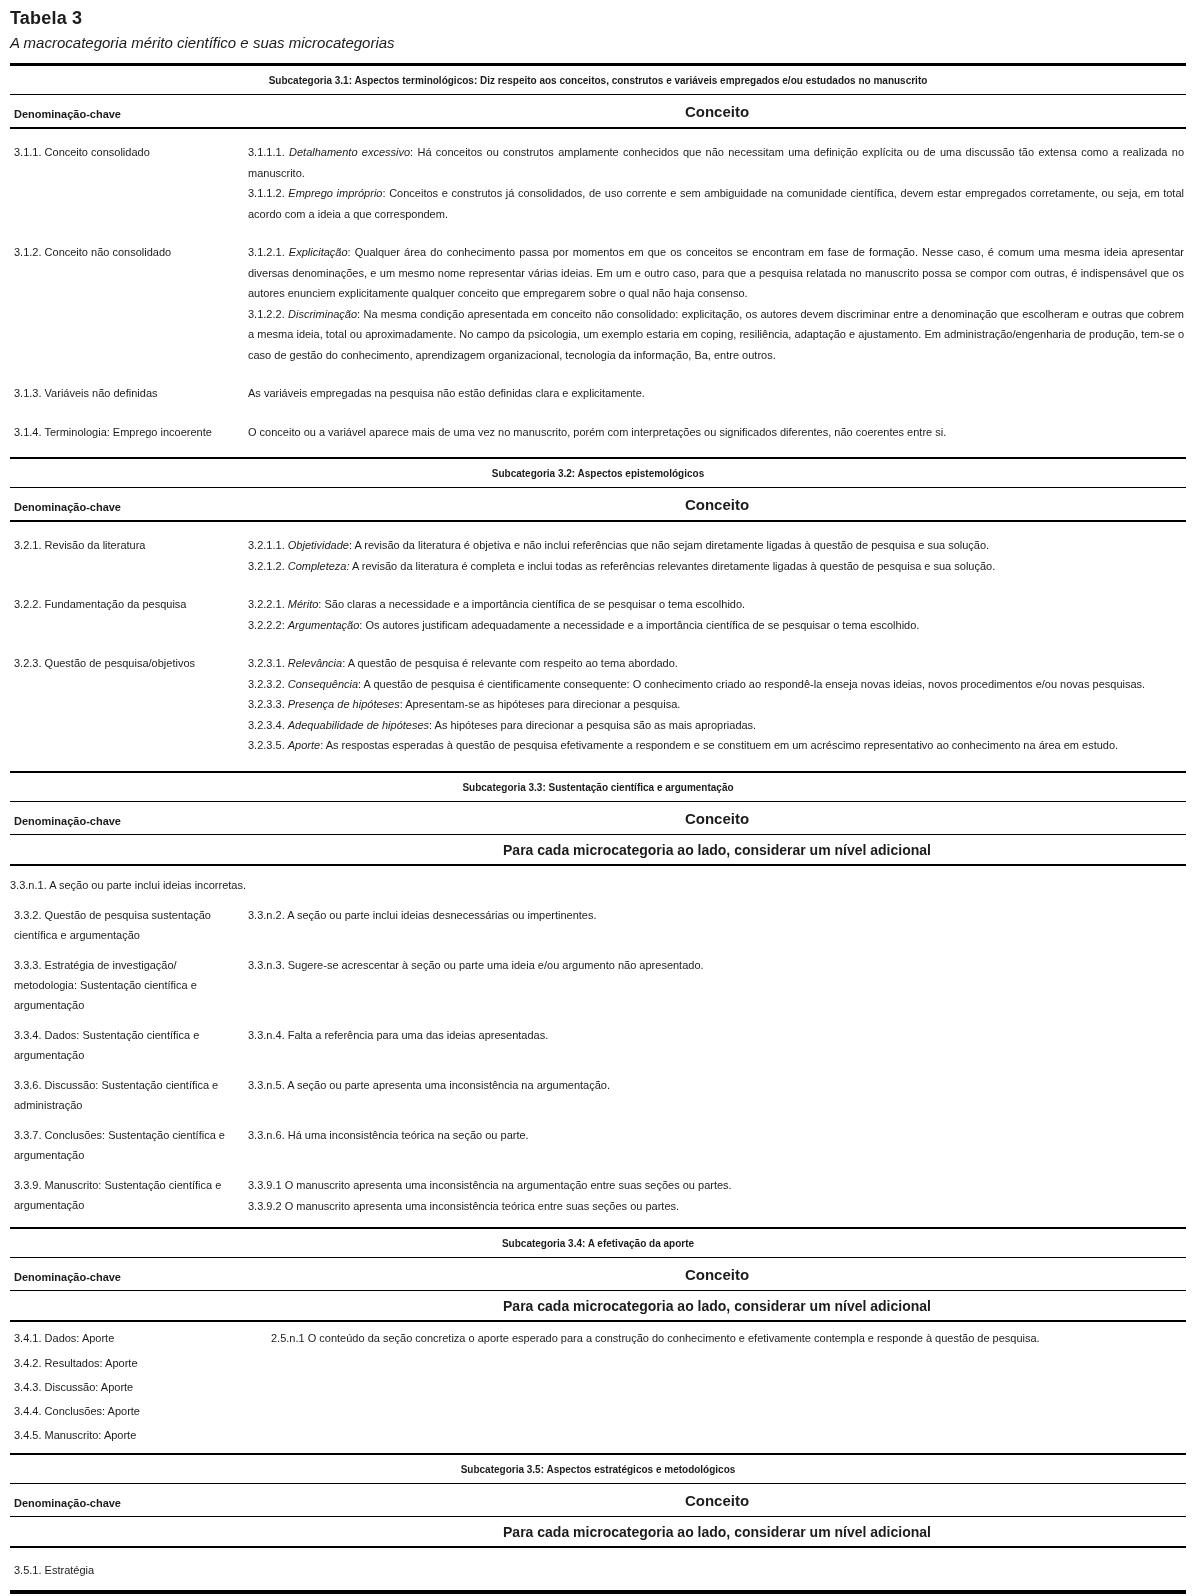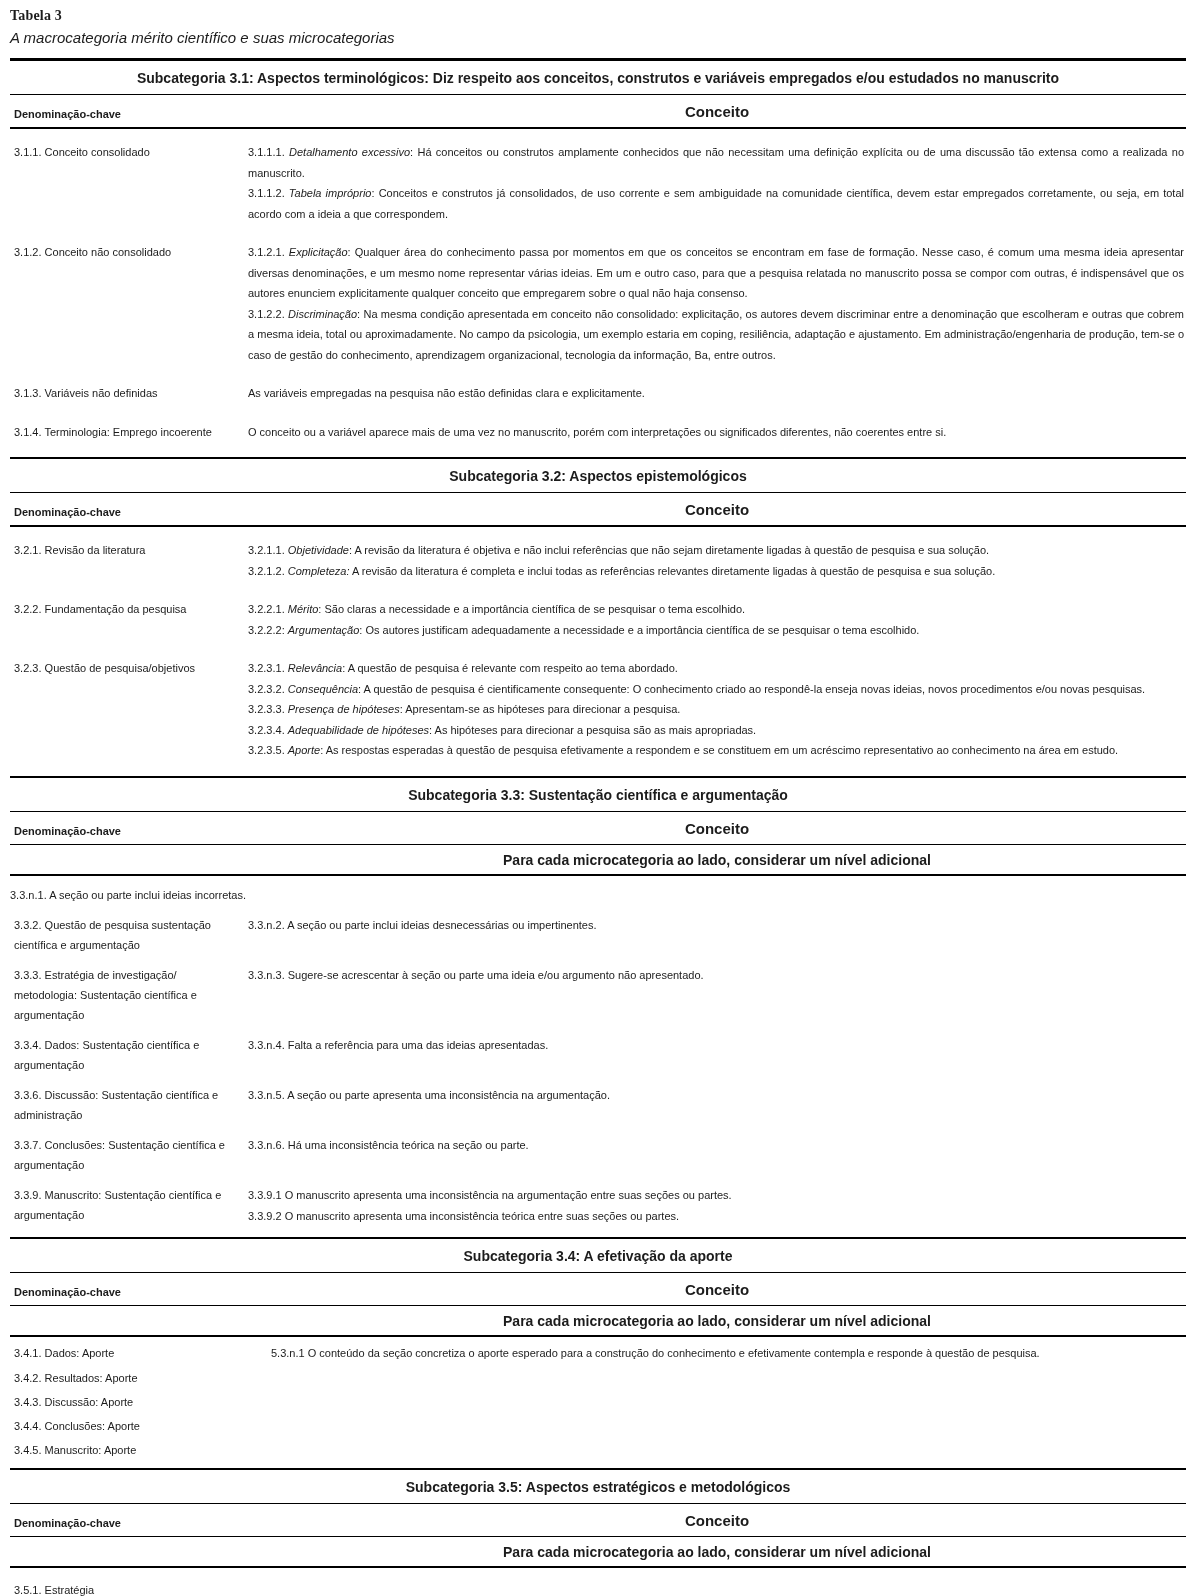--- a/index.html
+++ b/index.html
@@ -6,28 +6,28 @@
   body{
     width:1197px;
     color:#1c1c1c;
     font-family:"Liberation Sans","DejaVu Sans",sans-serif;
     font-size:11px;
     -webkit-font-smoothing:antialiased;
   }
   .page{width:1197px;min-height:1596px;box-sizing:border-box;padding:8px 11px 6px 10px;}
   
   .caption{margin-bottom:12px;}
-  .cap-label{font-size:14px;font-weight:bold;letter-spacing:.2px;font-family:Liberation Serif, serif;}
+  .cap-label{font-size:18px;font-weight:bold;letter-spacing:.2px;}
   .cap-title{font-size:15px;font-style:italic;margin-top:5px;}
   
   .tbl{border-bottom:4px solid #000;}
   .sec{border-top:2px solid #000;}
   .sec.si-0{border-top:3px solid #000;}
   .sec-title{
-    text-align:center;font-weight:bold;font-size:14px;
+    text-align:center;font-weight:bold;font-size:10px;
     padding:9px 0 8px;border-bottom:1px solid #000;
   }
   .hdr-row{display:flex;align-items:flex-end;padding:8px 0 7px;border-bottom:2px solid #000;}
   .sec.has-note .hdr-row{border-bottom:1px solid #000;}
   .key-h{width:238px;box-sizing:border-box;padding-left:4px;font-weight:bold;font-size:11px;}
   .con-h{flex:1;text-align:center;font-weight:bold;font-size:15px;}
   .note-row{display:flex;border-bottom:2px solid #000;padding:7px 0 6px;}
   .note{margin-left:238px;flex:1;text-align:center;font-weight:bold;font-size:14px;}
   .sec-body{padding:4px 0 6px;}
   .row{display:flex;padding:9px 0;}
@@ -56,21 +56,21 @@
     <div class="hdr-row">
       <div class="key-h">Denominação-chave</div>
       <div class="con-h">Conceito</div>
     </div>
 
     <div class="sec-body">
           <div class="row">
     <div class="key">3.1.1. Conceito consolidado</div>
     <div class="concepts">
               <p class="concept"><span class="c-num">3.1.1.1.</span> <span class="c-name">Detalhamento excessivo</span><span class="c-text">: Há conceitos ou construtos amplamente conhecidos que não necessitam uma definição explícita ou de uma discussão tão extensa como a realizada no manuscrito.</span></p>
-              <p class="concept"><span class="c-num">3.1.1.2.</span> <span class="c-name">Tabela impróprio</span><span class="c-text">: Conceitos e construtos já consolidados, de uso corrente e sem ambiguidade na comunidade científica, devem estar empregados corretamente, ou seja, em total acordo com a ideia a que correspondem.</span></p>
+              <p class="concept"><span class="c-num">3.1.1.2.</span> <span class="c-name">Emprego impróprio</span><span class="c-text">: Conceitos e construtos já consolidados, de uso corrente e sem ambiguidade na comunidade científica, devem estar empregados corretamente, ou seja, em total acordo com a ideia a que correspondem.</span></p>
             </div>
   </div>
           <div class="row">
     <div class="key">3.1.2. Conceito não consolidado</div>
     <div class="concepts">
               <p class="concept"><span class="c-num">3.1.2.1.</span> <span class="c-name">Explicitação</span><span class="c-text">: Qualquer área do conhecimento passa por momentos em que os conceitos se encontram em fase de formação. Nesse caso, é comum uma mesma ideia apresentar diversas denominações, e um mesmo nome representar várias ideias. Em um e outro caso, para que a pesquisa relatada no manuscrito possa se compor com outras, é indispensável que os autores enunciem explicitamente qualquer conceito que empregarem sobre o qual não haja consenso.</span></p>
               <p class="concept"><span class="c-num">3.1.2.2.</span> <span class="c-name">Discriminação</span><span class="c-text">: Na mesma condição apresentada em conceito não consolidado: explicitação, os autores devem discriminar entre a denominação que escolheram e outras que cobrem a mesma ideia, total ou aproximadamente. No campo da psicologia, um exemplo estaria em coping, resiliência, adaptação e ajustamento. Em administração/engenharia de produção, tem-se o caso de gestão do conhecimento, aprendizagem organizacional, tecnologia da informação, Ba, entre outros.</span></p>
             </div>
   </div>
           <div class="row">
@@ -181,21 +181,21 @@
       <div class="key-h">Denominação-chave</div>
       <div class="con-h">Conceito</div>
     </div>
     <div class="note-row">
       <div class="note">Para cada microcategoria ao lado, considerar um nível adicional</div>
     </div>
     <div class="sec-body">
           <div class="row">
     <div class="key">3.4.1. Dados: Aporte</div>
     <div class="concepts">
-              <p class="concept"> <span class="c-text">5.3.n.1 O conteúdo da seção concretiza o aporte esperado para a construção do conhecimento e efetivamente contempla e responde à questão de pesquisa.</span></p>
+              <p class="concept"> <span class="c-text">2.5.n.1 O conteúdo da seção concretiza o aporte esperado para a construção do conhecimento e efetivamente contempla e responde à questão de pesquisa.</span></p>
             </div>
   </div>
           <div class="row">
     <div class="key">3.4.2. Resultados: Aporte</div>
     <div class="concepts"></div>
   </div>
           <div class="row">
     <div class="key">3.4.3. Discussão: Aporte</div>
     <div class="concepts"></div>
   </div>

